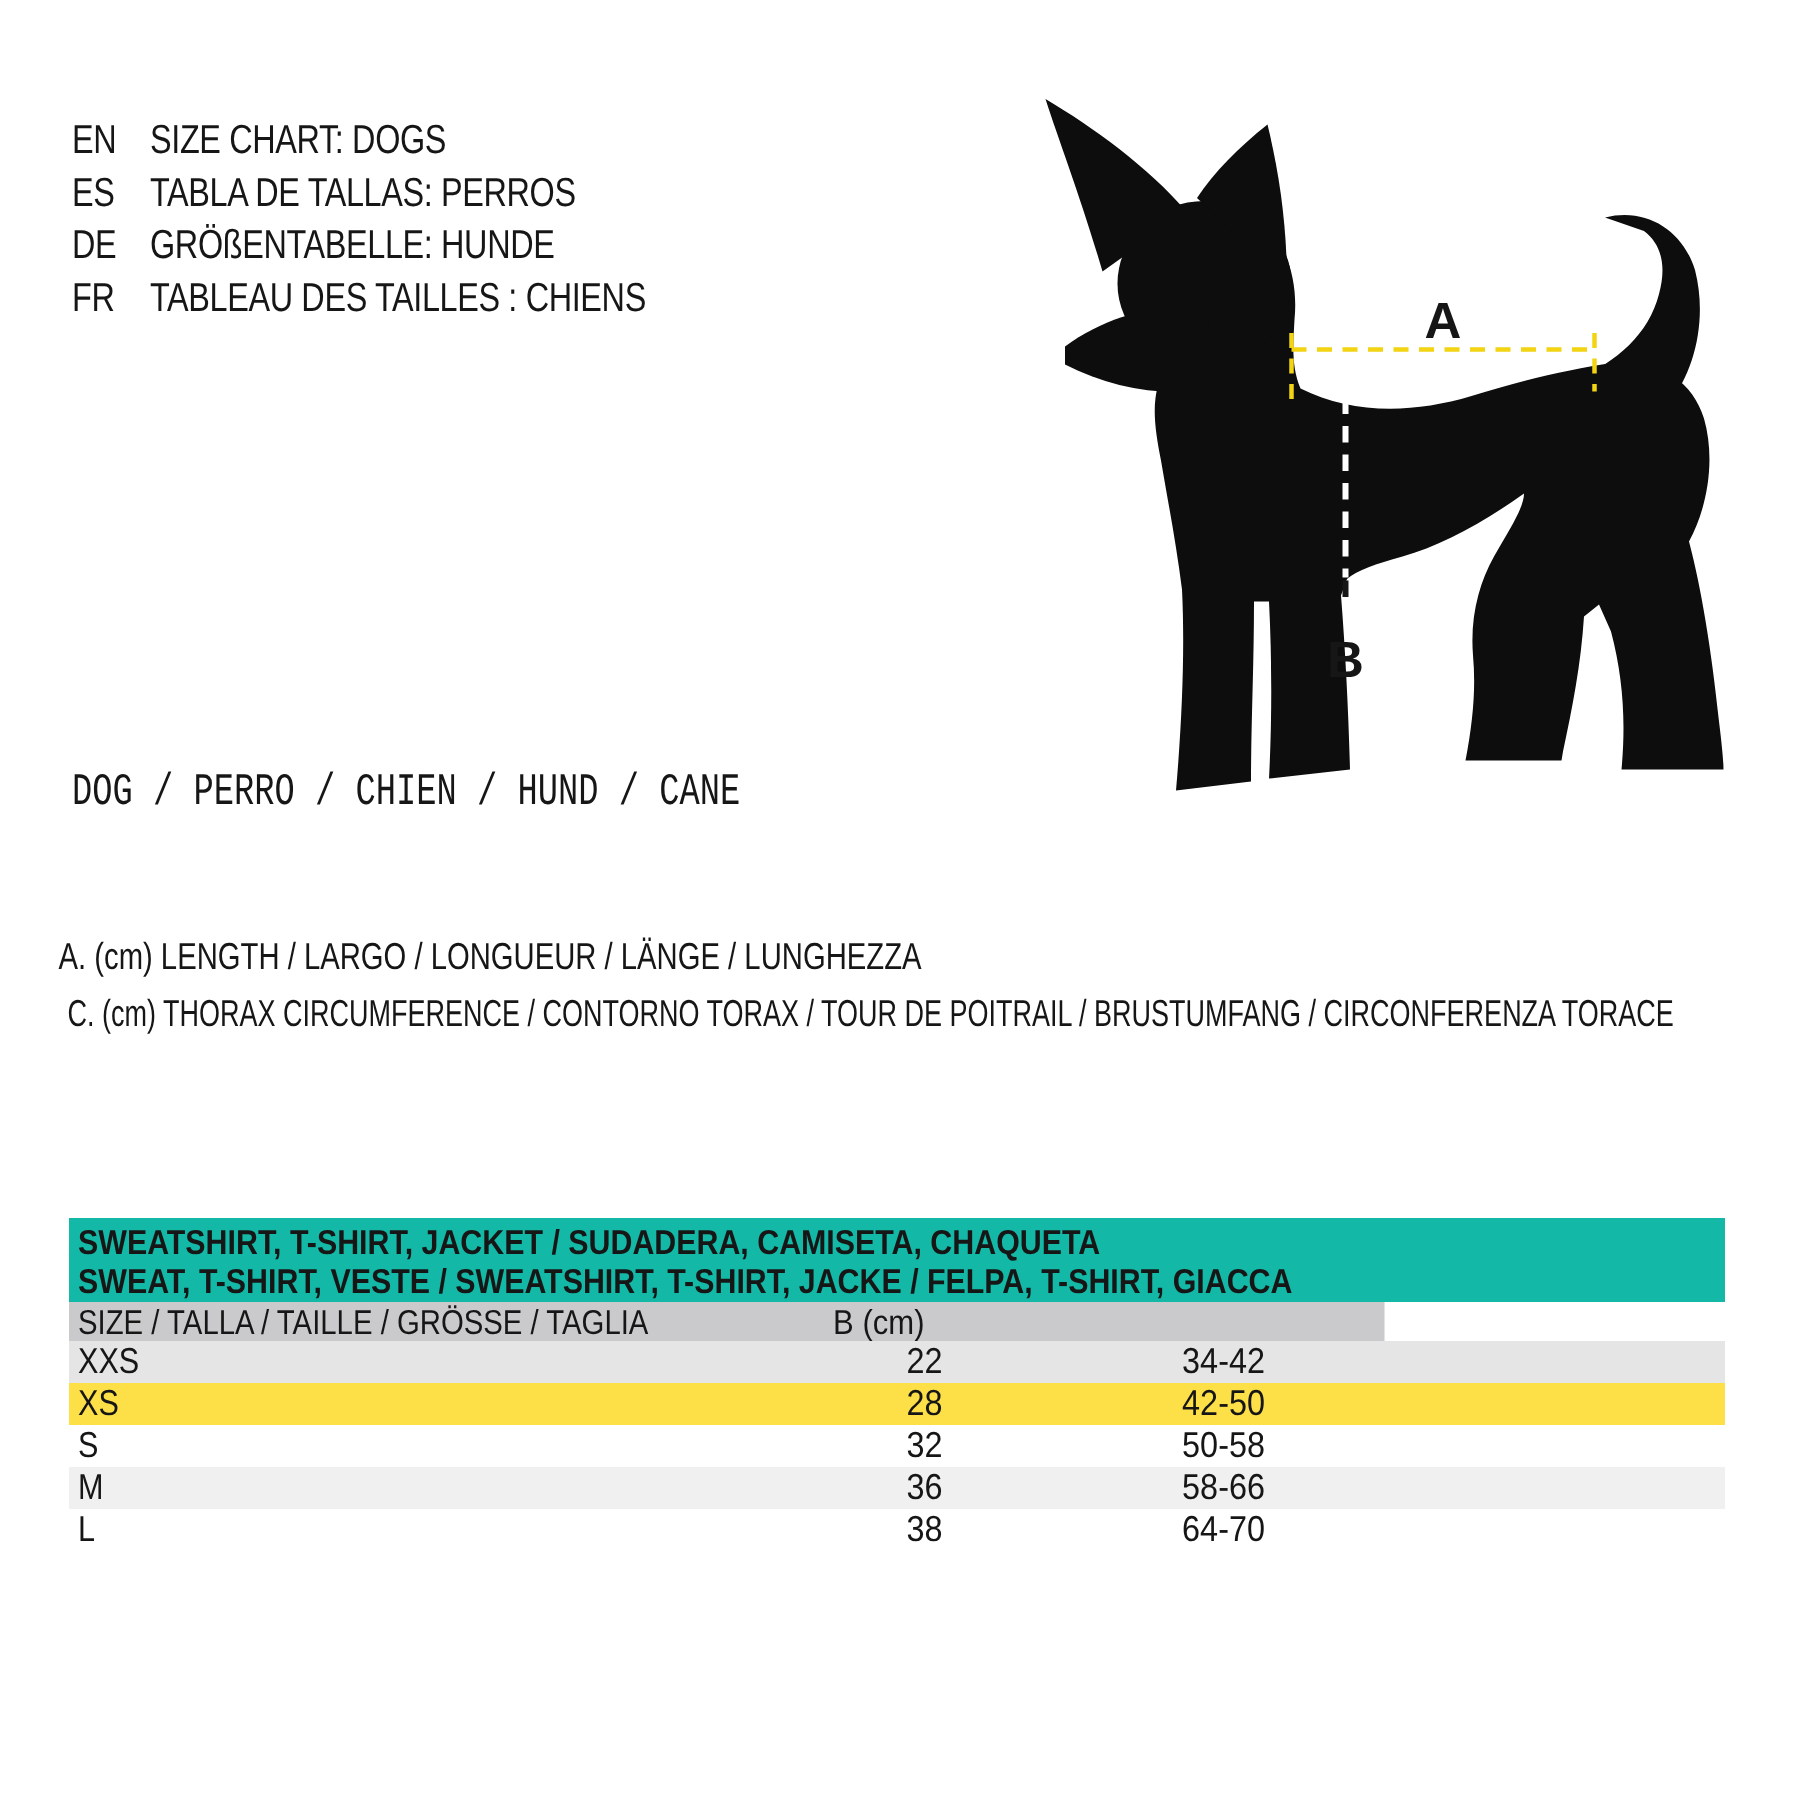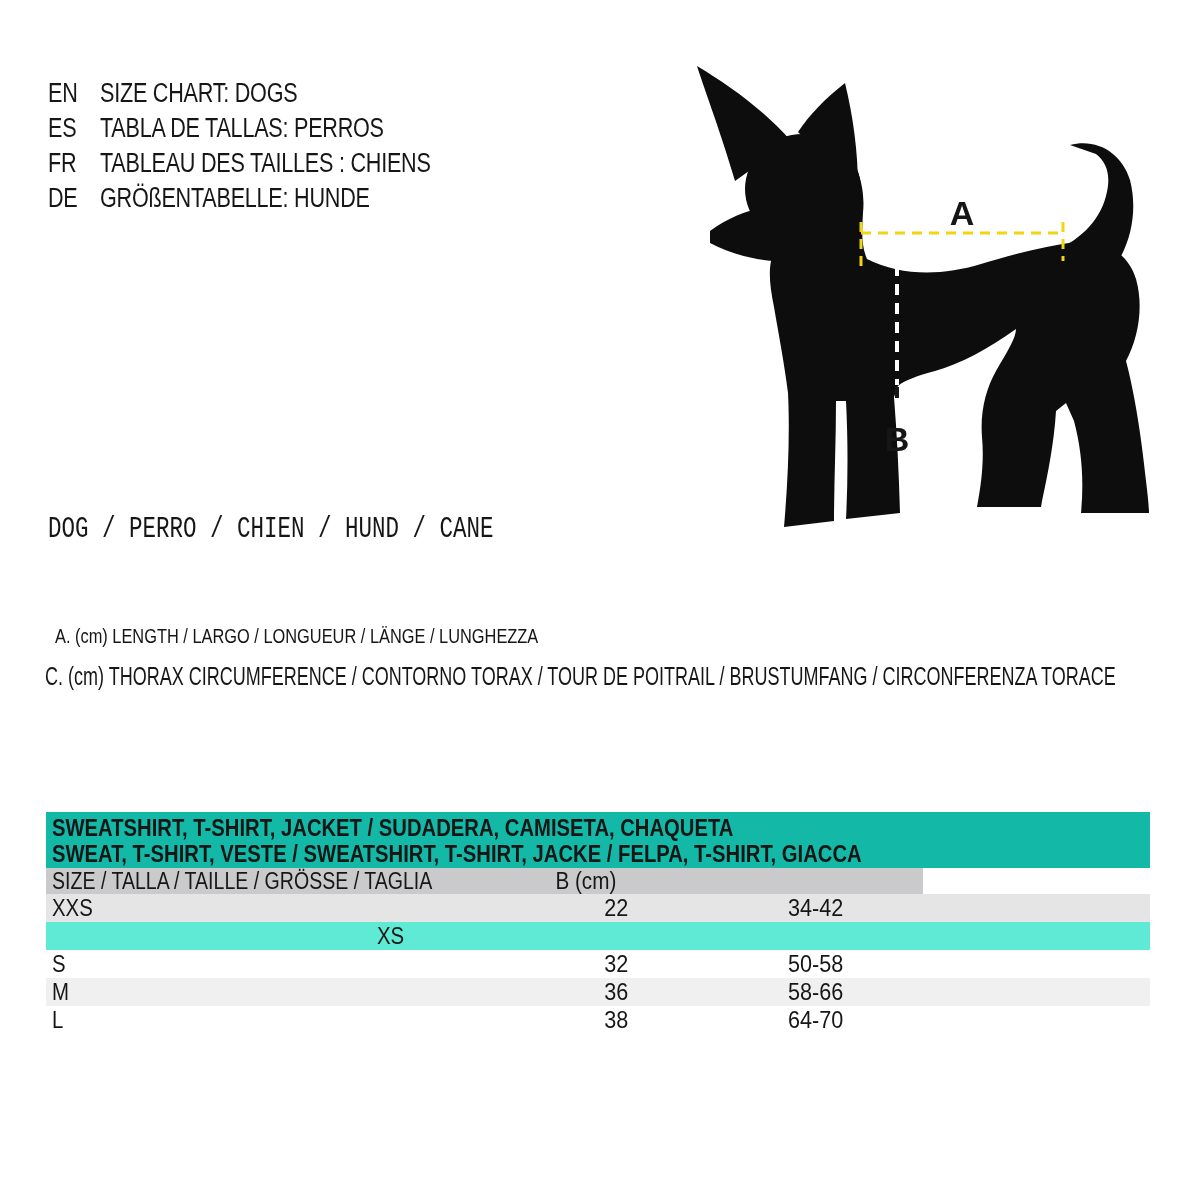--- a/index.html
+++ b/index.html
@@ -23,21 +23,21 @@
   .sx88 { transform: scaleX(0.88); }
   .sx90c { transform: scaleX(0.90); transform-origin: 50% 50%; }
 
   .lang-list { position: absolute; left: 48px; top: 40px; }
   .lang-row { display: flex; height: 35px; align-items: center; font-size: 27px; letter-spacing: -0.3px; }
   .lang-code { width: 52px; flex: 0 0 52px; }
 
   .dog-figure { position: absolute; left: 685px; top: 25px; width: 490px; height: 490px; }
 
   .caption-line { position: absolute; left: 48px; top: 476px; font-size: 30px; font-family: Liberation Mono, monospace; }
-  .legend-a     { position: absolute; left: 55px; top: 588px; font-size: 21px; }
+  .legend-a     { position: absolute; left: 39px; top: 588px; font-size: 25px; }
   .legend-c     { position: absolute; left: 45px; top: 626px; font-size: 25px; }
   .brand-line   { position: absolute; left: 48px; top: 692px; font-size: 26px; }
 
   .banner {
     position: absolute; left: 46px; top: 776px; width: 1104px; height: 56px;
     padding: 3px 0 0 6px; box-sizing: border-box;
     font-size: 23px; font-weight: bold; line-height: 26px;
   }
   .banner div { height: 26px; }
 
@@ -61,26 +61,26 @@
   <div class="lang-list">
     <div class="lang-row">
       <span class="lang-code"><span class="sx sx80">EN</span></span>
       <span class="sx sx80">SIZE CHART: DOGS</span>
     </div>
     <div class="lang-row">
       <span class="lang-code"><span class="sx sx80">ES</span></span>
       <span class="sx sx80">TABLA DE TALLAS: PERROS</span>
     </div>
     <div class="lang-row">
+      <span class="lang-code"><span class="sx sx80">DE</span></span>
+      <span class="sx sx80">GRÖßENTABELLE: HUNDE</span>
+    </div>
+    <div class="lang-row">
       <span class="lang-code"><span class="sx sx80">FR</span></span>
       <span class="sx sx80">TABLEAU DES TAILLES : CHIENS</span>
-    </div>
-    <div class="lang-row">
-      <span class="lang-code"><span class="sx sx80">DE</span></span>
-      <span class="sx sx80">GRÖßENTABELLE: HUNDE</span>
     </div>
   </div>
 
   <div class="dog-figure">
     <svg width="490" height="490" viewBox="0 0 490 490">
 
       <path fill="#0D0D0D" d="M148,78
         C170,94 181,122 178,152
         C177,170 176,184 182,198
         C216,215 256,215 296,203
@@ -162,21 +162,21 @@
   <div class="thead" style="background:#CACACC;">
     <span class="c-size"><span class="sx sx85">SIZE / TALLA / TAILLE / GRÖSSE / TAGLIA</span></span>
     <span class="c-b"><span class="sx sx90c">B (cm)</span></span>
   </div>
 
   <div class="trow" style="top:858px; background:#e5e5e5;">
     <span class="c-size"><span class="sx sx85">XXS</span></span>
     <span class="c-a"><span class="sx sx90c">22</span></span>
     <span class="c-b"><span class="sx sx90c">34-42</span></span>
   </div>
-  <div class="trow" style="top:886px; background:#5eead4;flex-direction:column;">
+  <div class="trow" style="top:886px; background:#fde047;">
     <span class="c-size"><span class="sx sx85">XS</span></span>
     <span class="c-a"><span class="sx sx90c">28</span></span>
     <span class="c-b"><span class="sx sx90c">42-50</span></span>
   </div>
   <div class="trow" style="top:914px; background:#FFFFFF;">
     <span class="c-size"><span class="sx sx85">S</span></span>
     <span class="c-a"><span class="sx sx90c">32</span></span>
     <span class="c-b"><span class="sx sx90c">50-58</span></span>
   </div>
   <div class="trow" style="top:942px; background:#F0F0F0;">

